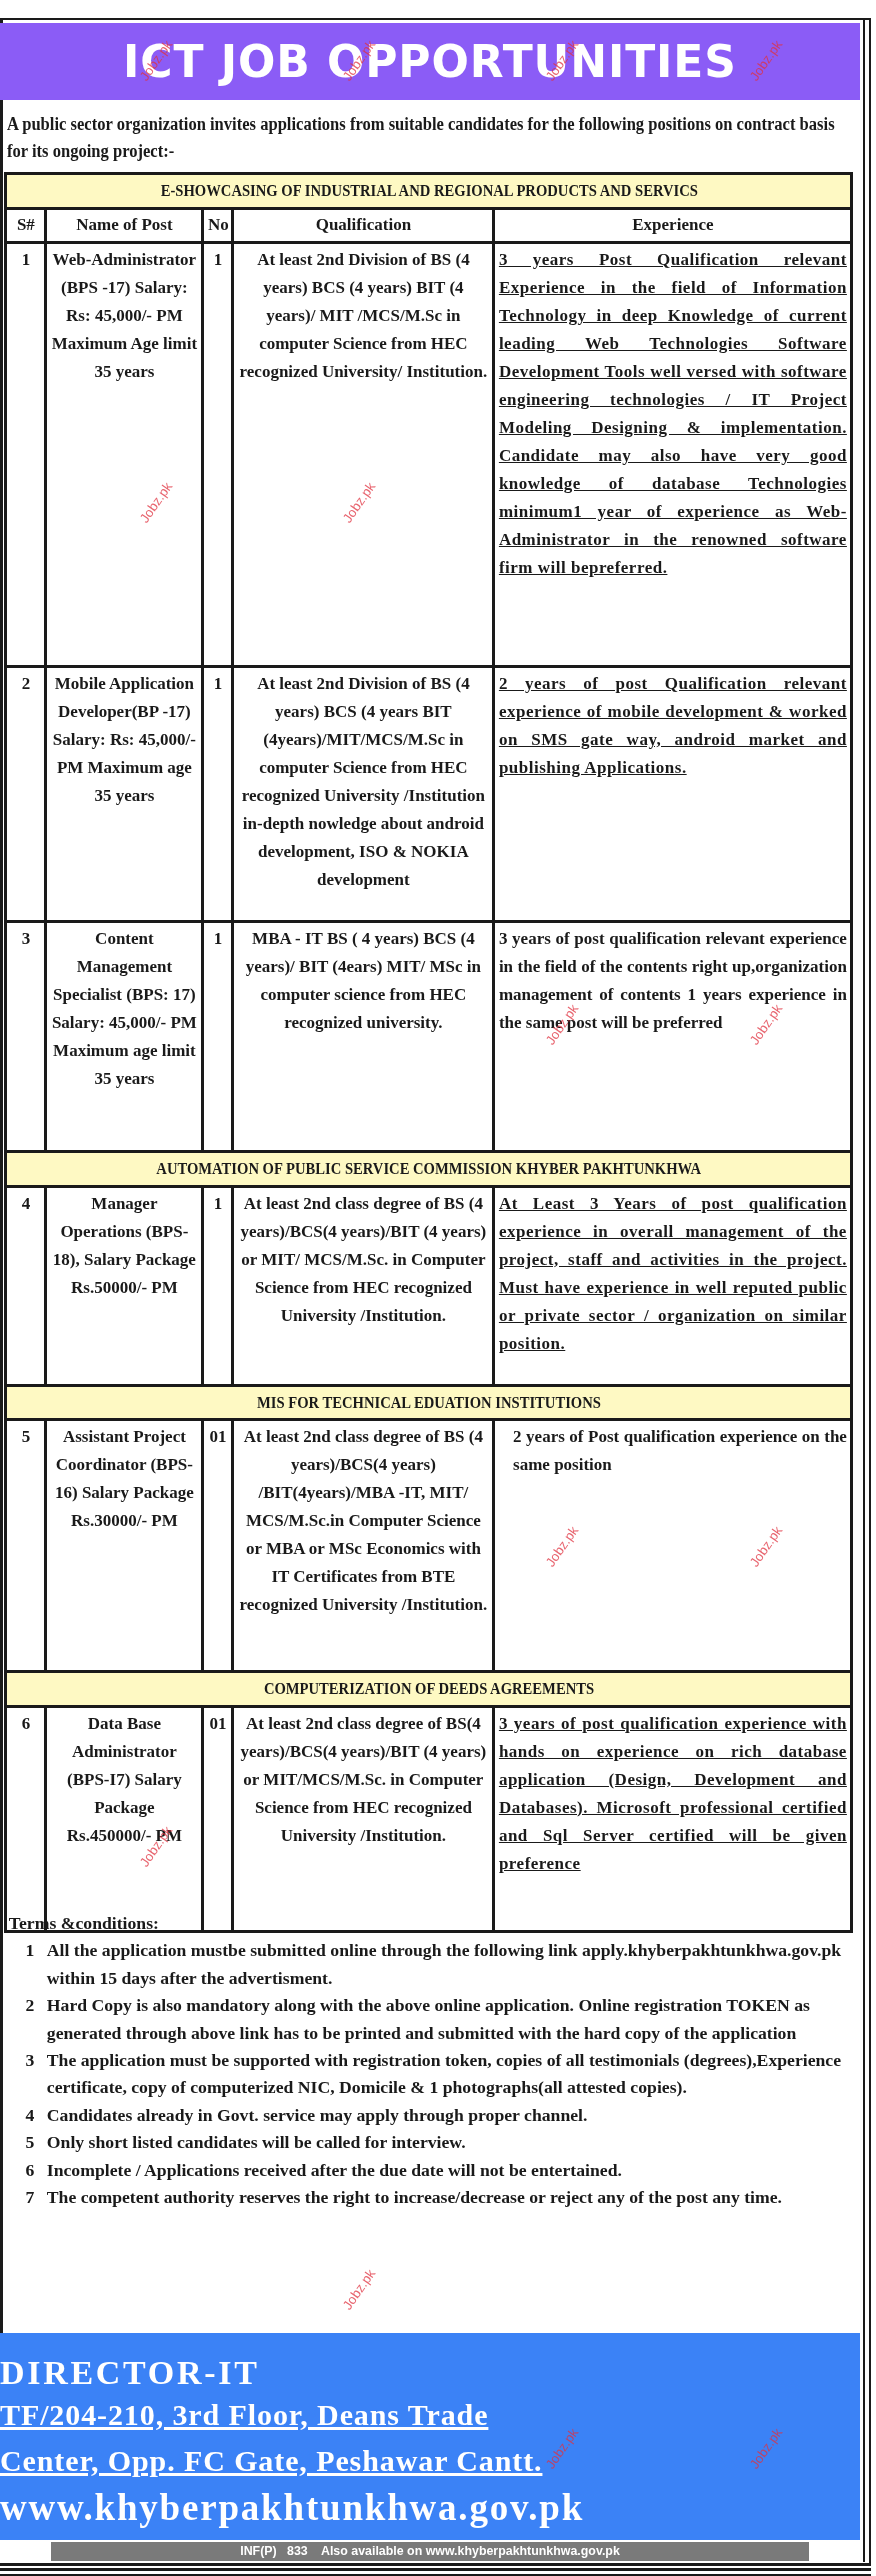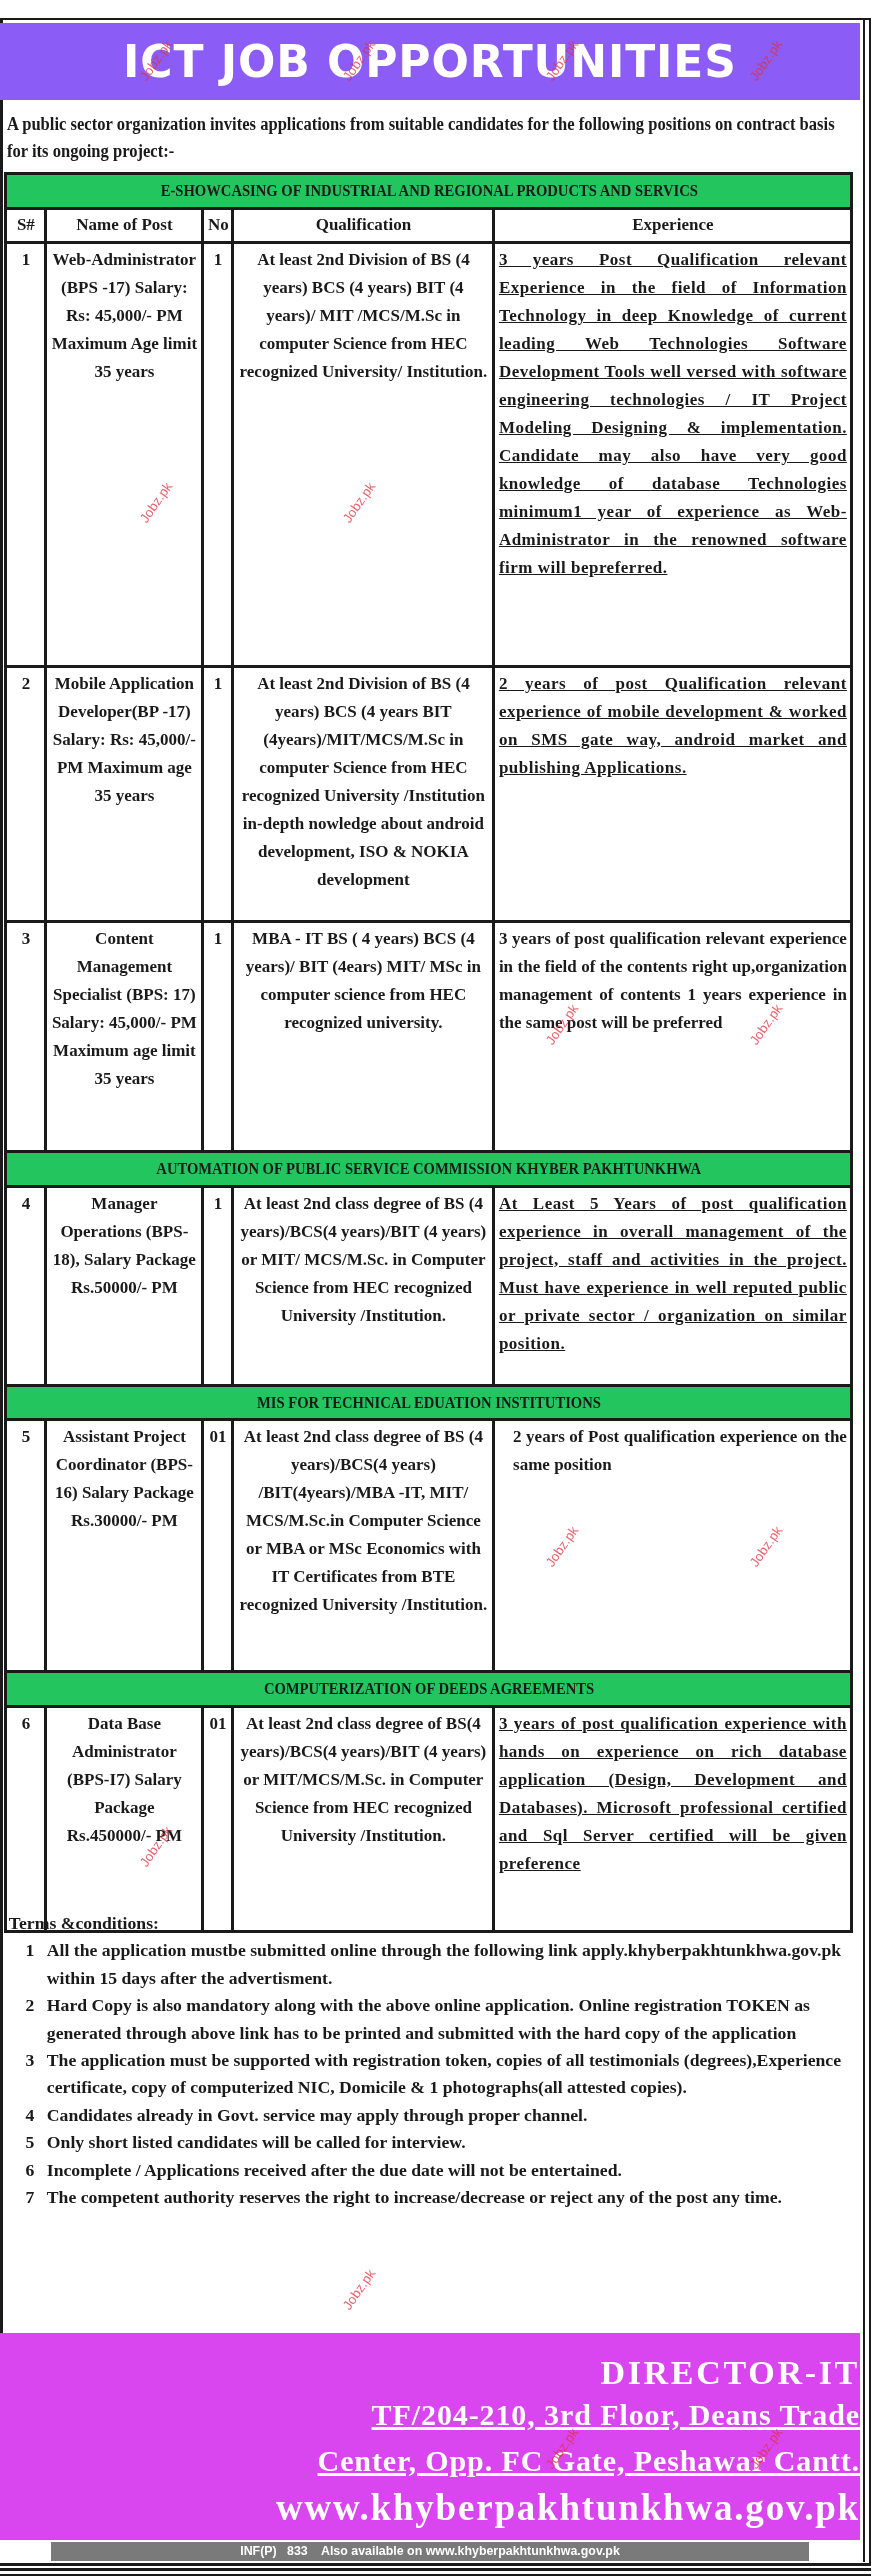--- a/index.html
+++ b/index.html
@@ -14,40 +14,40 @@
                display:flex; align-items:center; justify-content:center; }
   .title-bar span { color:#fff; font-family:"DejaVu Sans", sans-serif; font-weight:bold;
                     font-size:44px; letter-spacing:0.9px; }
 
   .intro { position:absolute; top:111px; left:7px; width:849px; font-weight:bold; font-size:18px;
            line-height:26.5px; transform:scaleX(0.92); transform-origin:left top; width:920px; }
 
   table.jobs { position:absolute; top:172px; left:4.4px; width:849px; border-collapse:collapse; table-layout:fixed; }
   table.jobs td, table.jobs th { border:3.5px solid #1a1a1a; padding:1.8px 3.5px; vertical-align:top;
        font-weight:bold; font-size:17px; line-height:28px; }
-  .sec-row td { background:#22c55e; text-align:center; font-size:19.5px; line-height:23px; padding:0.9px 3.5px;
+  .sec-row td { background:#fef9c3; text-align:center; font-size:19.5px; line-height:23px; padding:0.9px 3.5px;
                 letter-spacing:0; }
   .sec-row td span { display:inline-block; transform:scaleX(0.86); white-space:nowrap; }
   .hdr-row th { text-align:center; font-size:17.7px; line-height:23px; background:#fff; }
   .c-sn { width:40px; text-align:center; }
   .c-name { width:157px; text-align:center; }
   .c-no { width:30px; text-align:center; }
   .c-qual { width:261px; text-align:center;margin-top:38px; }
   .c-exp { text-align:justify; }
   .exp-wide { letter-spacing:0.5px;text-decoration:underline; }
 
   .terms { position:absolute; top:1910px; left:8.8px; width:849px; font-weight:bold; font-size:17.7px; line-height:27.4px; }
   .terms .head { margin-bottom:0; }
   .terms ol { list-style:none; margin:0; padding:0; }
   .terms li { display:flex; }
   .terms li .num { width:38px; flex:none; text-align:right; padding-right:12.4px; box-sizing:border-box; }
   .terms li .txt { flex:1; }
 
-  .footer { position:absolute; top:2333px; left:0; width:860px; height:207px; background:#d946ef; color:#fff;
-            text-align:right; font-weight:bold; }
+  .footer { position:absolute; top:2333px; left:0; width:860px; height:207px; background:#3b82f6; color:#fff;
+            text-align:left; font-weight:bold; }
   .footer .director { font-size:34px; letter-spacing:2.7px; margin-top:19.5px; line-height:39px; }
   .footer .addr { font-size:30px; line-height:46px; letter-spacing:0.9px;text-decoration:underline; }
   .footer .web { font-size:37px; line-height:48px; letter-spacing:1.8px; }
   .inf-bar { position:absolute; top:2542px; left:51px; width:758px; height:18.6px; background:#7a7a7a;
              color:#ffffff; font-family:"Liberation Sans", sans-serif; font-weight:bold; font-size:12.4px;
              line-height:18.6px; text-align:center; }
   .bottom-lines { position:absolute; top:2563px; left:0; width:871px; height:13.3px;
        background:linear-gradient(#1a1a1a 0 2.7px, #fff 2.7px 5.3px, #1a1a1a 5.3px 8px, #fff 8px 10.6px, #1a1a1a 10.6px 13.3px); }
 
   .watermark { position:absolute; color:#e0313f; font-family:"Liberation Sans", sans-serif; font-size:13.3px;
@@ -109,21 +109,21 @@
     </tr>
 
     <tr class="sec-row">
       <td colspan="5"><span>AUTOMATION OF PUBLIC SERVICE COMMISSION KHYBER PAKHTUNKHWA</span></td>
     </tr>
     <tr style="height:199px">
       <td class="c-sn">4</td>
       <td class="c-name">Manager Operations (BPS-18), Salary Package Rs.50000/- PM</td>
       <td class="c-no">1</td>
       <td class="c-qual">At least 2nd class degree of BS (4 years)/BCS(4 years)/BIT (4 years) or MIT/ MCS/M.Sc. in Computer Science from HEC recognized University /Institution.</td>
-      <td class="c-exp exp-wide">At Least 5 Years of post qualification experience in overall management of the project, staff and activities in the project. Must have experience in well reputed public or private sector / organization on similar position.</td>
+      <td class="c-exp exp-wide">At Least 3 Years of post qualification experience in overall management of the project, staff and activities in the project. Must have experience in well reputed public or private sector / organization on similar position.</td>
     </tr>
 
     <tr class="sec-row">
       <td colspan="5"><span>MIS FOR TECHNICAL EDUATION INSTITUTIONS</span></td>
     </tr>
     <tr style="height:252px">
       <td class="c-sn">5</td>
       <td class="c-name">Assistant Project Coordinator (BPS-16) Salary Package Rs.30000/- PM</td>
       <td class="c-no">01</td>
       <td class="c-qual">At least 2nd class degree of BS (4 years)/BCS(4 years) /BIT(4years)/MBA -IT, MIT/ MCS/M.Sc.in Computer Science or MBA or MSc Economics with IT Certificates from BTE recognized University /Institution.</td>

